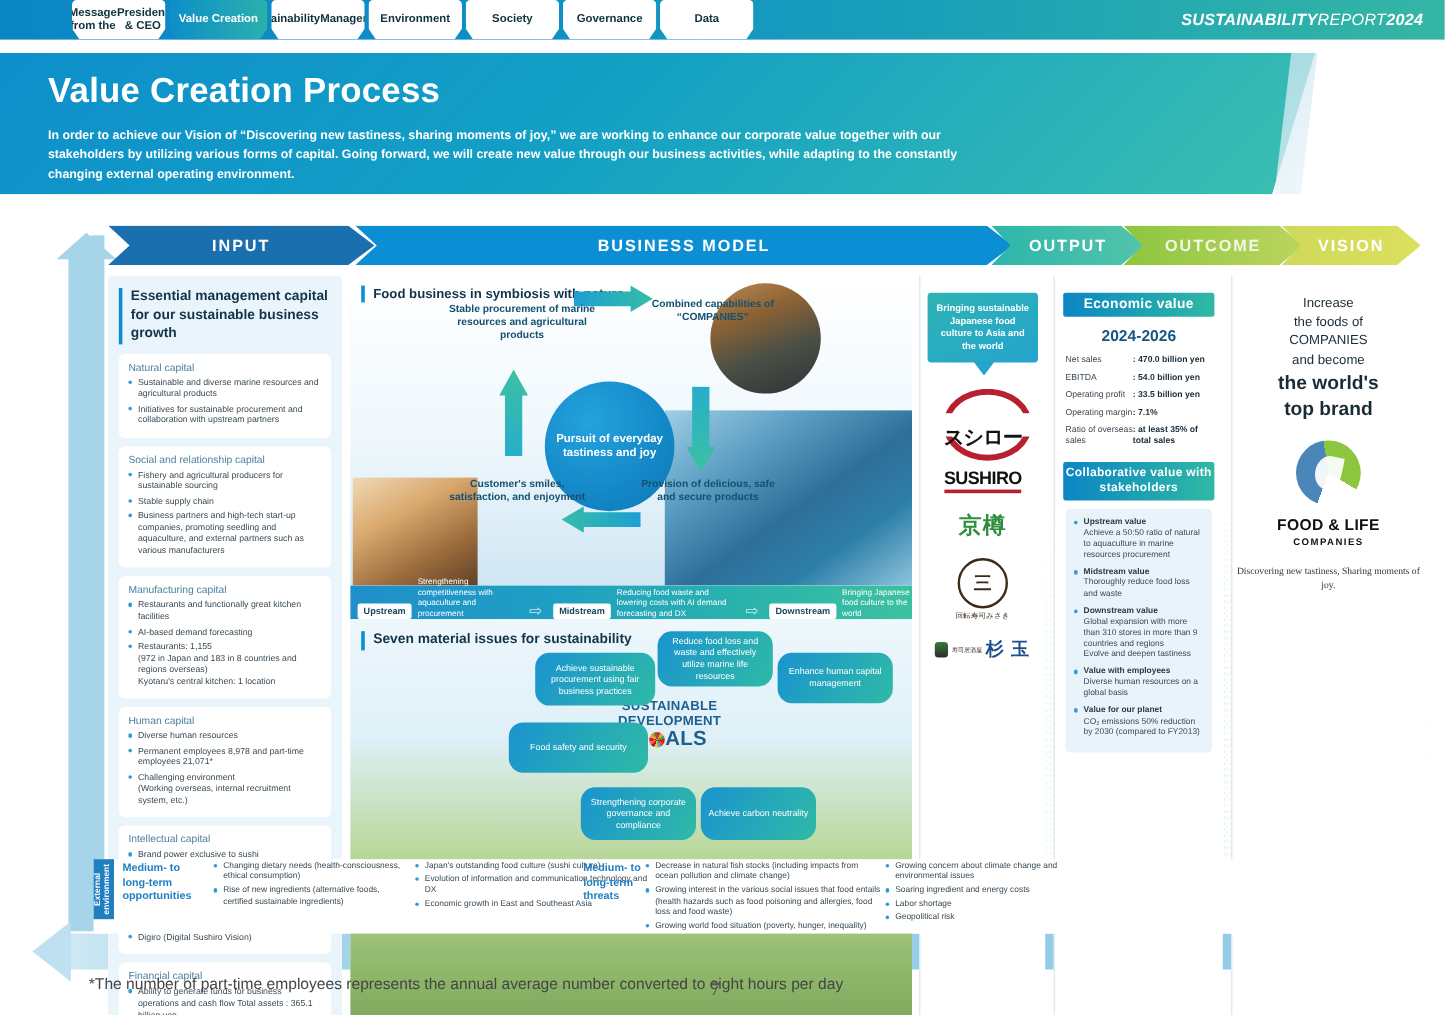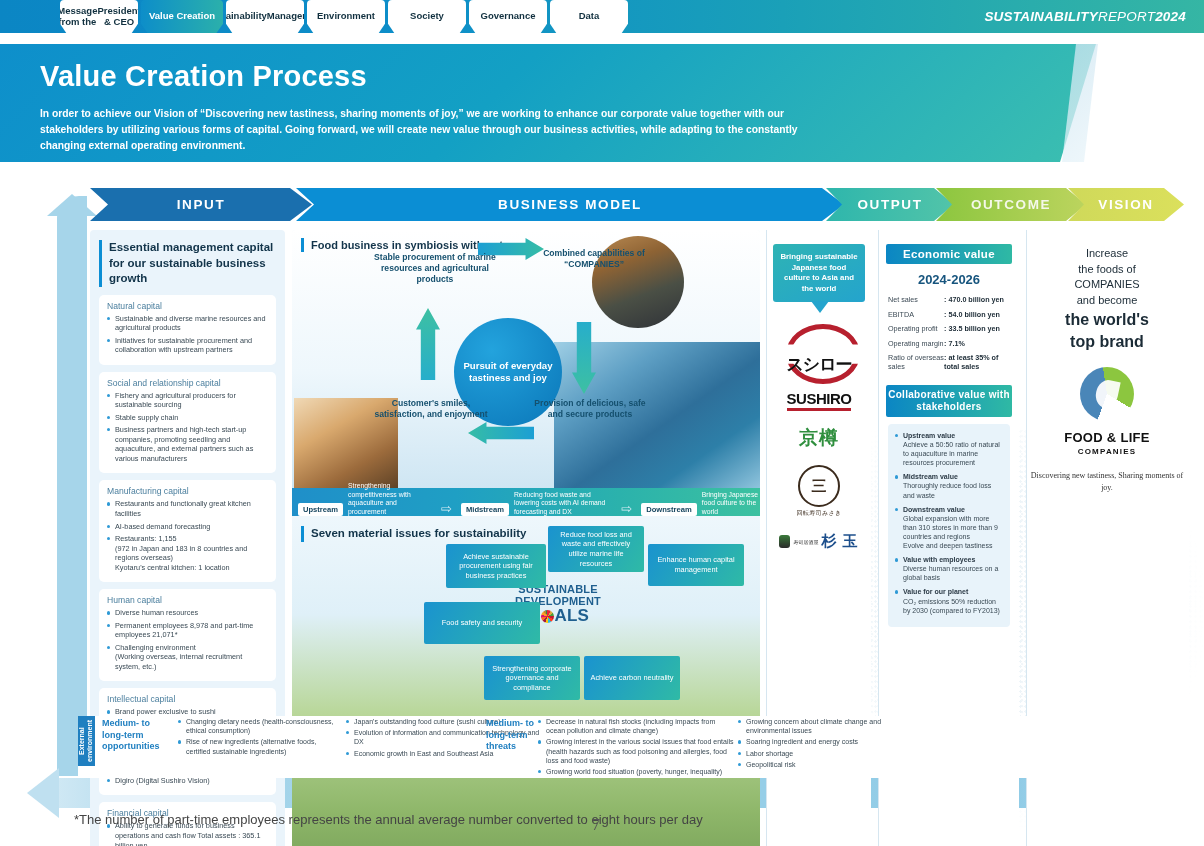--- a/index.html
+++ b/index.html
@@ -185,21 +185,21 @@
     padding:2px 5px;border-radius:2px;margin-left:6px;white-space:nowrap;}
   .stream .txt{color:#ffffff;font-size:6.8px;line-height:1.25;margin-left:5px;max-width:112px;}
   .stream .sep{color:#cfeaf3;font-size:13px;margin:0 3px 0 5px;}
 
   .bm-bot{position:absolute;left:0;top:286px;width:468px;height:378px;overflow:hidden;
     background:linear-gradient(180deg,#eef7fc 0%,#dff0f8 26%,#b9d79a 52%,#8fb76a 78%,#6f9a52 100%);
     border-radius:0 0 3px 3px;}
   .seven-title{position:absolute;left:9px;top:10px;font-size:11.5px;font-weight:bold;color:#12344a;
     border-left:3px solid #0b8ed4;padding-left:7px;line-height:1.35;}
   .mbox{
-    position:absolute;border-radius:2px;color:#ffffff;font-size:7.4px;line-height:1.3;
+    position:absolute;border-radius:12px;color:#ffffff;font-size:7.4px;line-height:1.3;
     display:flex;align-items:center;justify-content:center;text-align:center;padding:4px 5px;
     box-sizing:border-box;
     background:linear-gradient(120deg,#1a93cf,#2fbaa6);
   }
   .sdg{position:absolute;left:222px;top:68px;width:88px;text-align:center;}
   .sdg .l1{font-size:11px;font-weight:bold;color:#1f5f8f;letter-spacing:.2px;line-height:1.05;}
   .sdg .l2{font-size:11px;font-weight:bold;color:#1f5f8f;letter-spacing:.2px;line-height:1.05;}
   .sdg .l3{font-size:17px;font-weight:bold;color:#1f5f8f;letter-spacing:.2px;line-height:1.1;display:flex;justify-content:center;align-items:center;}
   .sdgwheel{display:inline-block;width:13px;height:13px;border-radius:50%;margin:0 .5px;
     background:conic-gradient(#e5243b 0 8%,#dda63a 8% 16%,#4c9f38 16% 24%,#c5192d 24% 32%,#ff3a21 32% 40%,#26bde2 40% 48%,#fcc30b 48% 56%,#a21942 56% 64%,#fd6925 64% 72%,#dd1367 72% 80%,#fd9d24 80% 88%,#bf8b2e 88% 94%,#3f7e44 94% 100%);}

